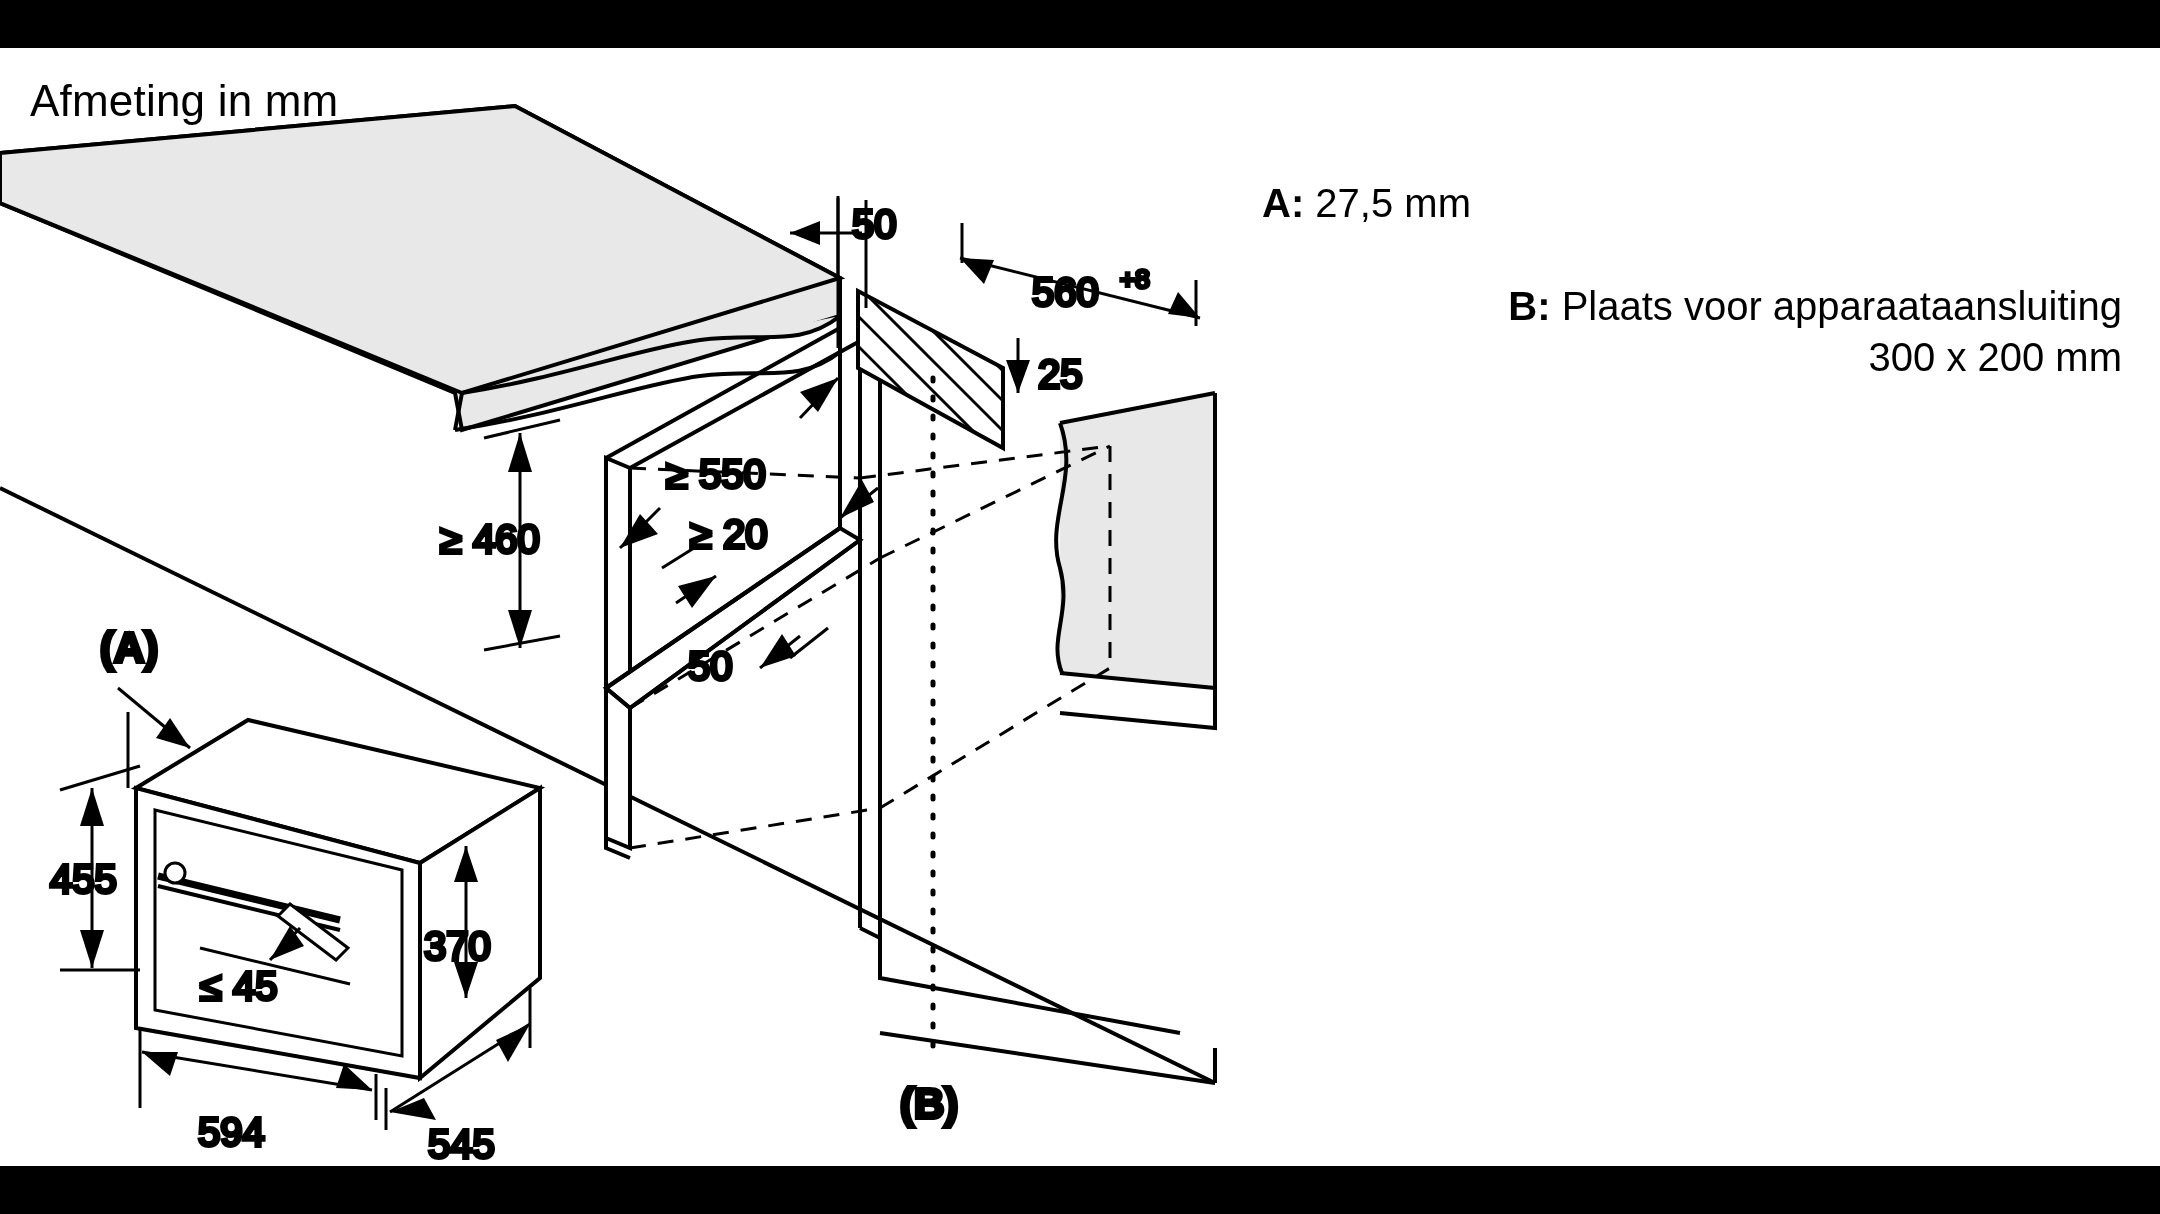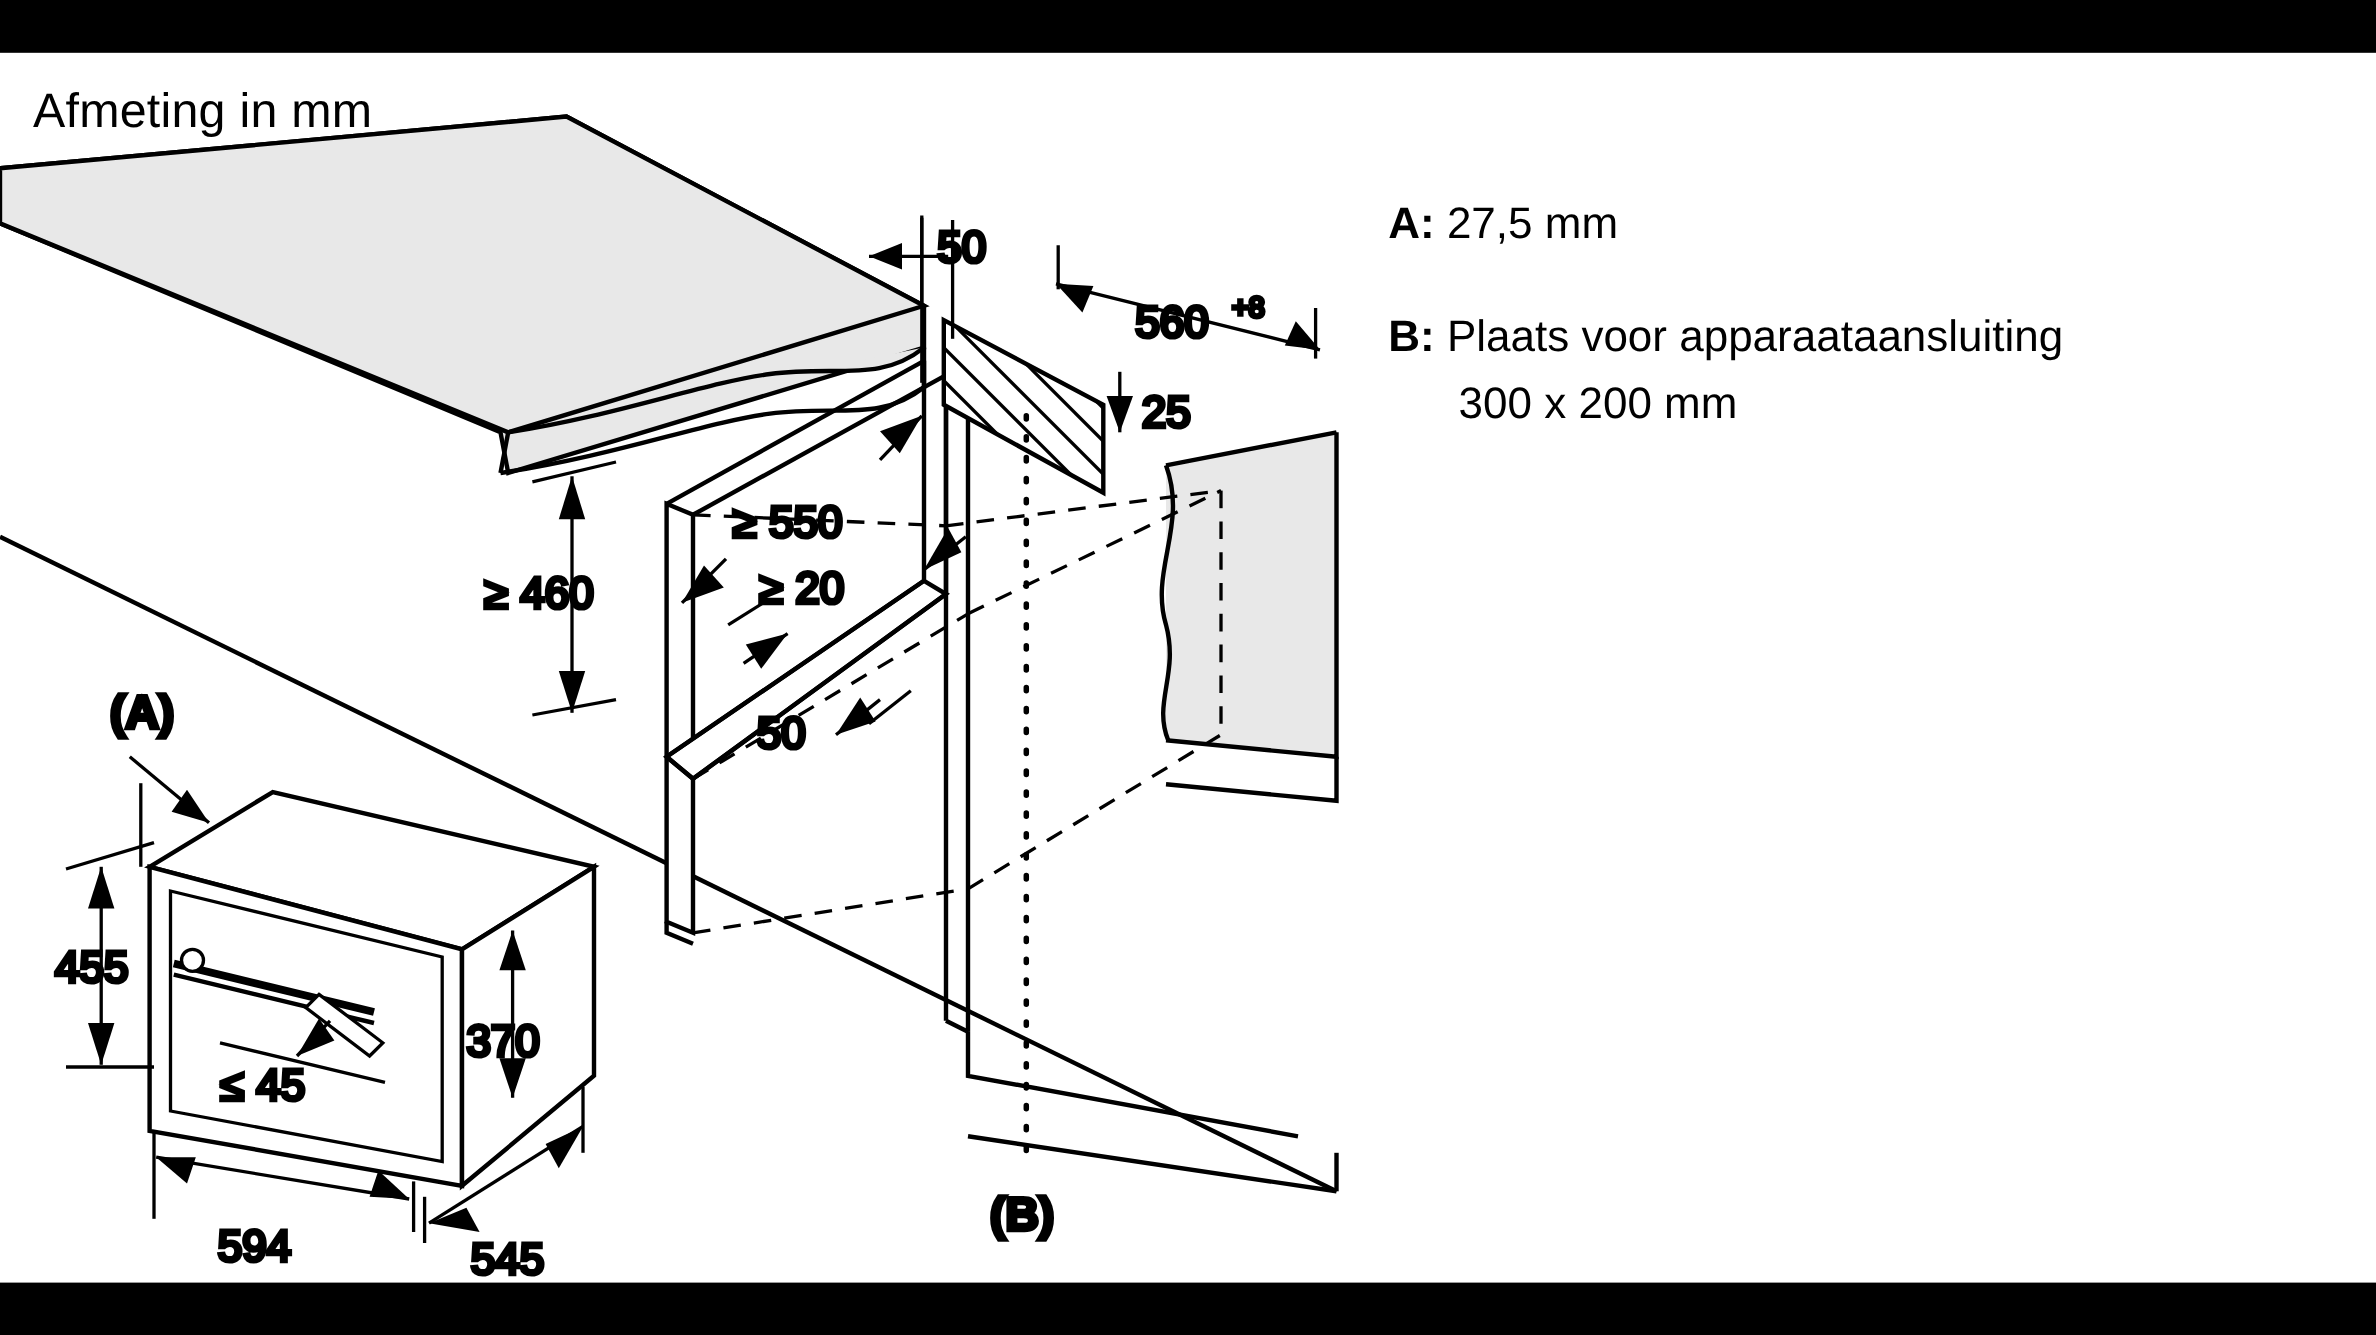--- a/index.html
+++ b/index.html
@@ -47,25 +47,25 @@
   }
   #legend-a {
     left: 1262px;
     top: 130px;
     white-space: nowrap;
   }
   #legend-b {
     left: 1262px;
     top: 233px;
     width: 860px;
+    text-align: right;
   }
   #legend-b .ind {
     display: block;
     padding-left: 64px;
-    margin-top: 10px;
   }
   
   #drawing {
     position: absolute;
     left: 0;
     top: 0;
     width: 2160px;
     height: 1118px;
   }
   .dimtext {

